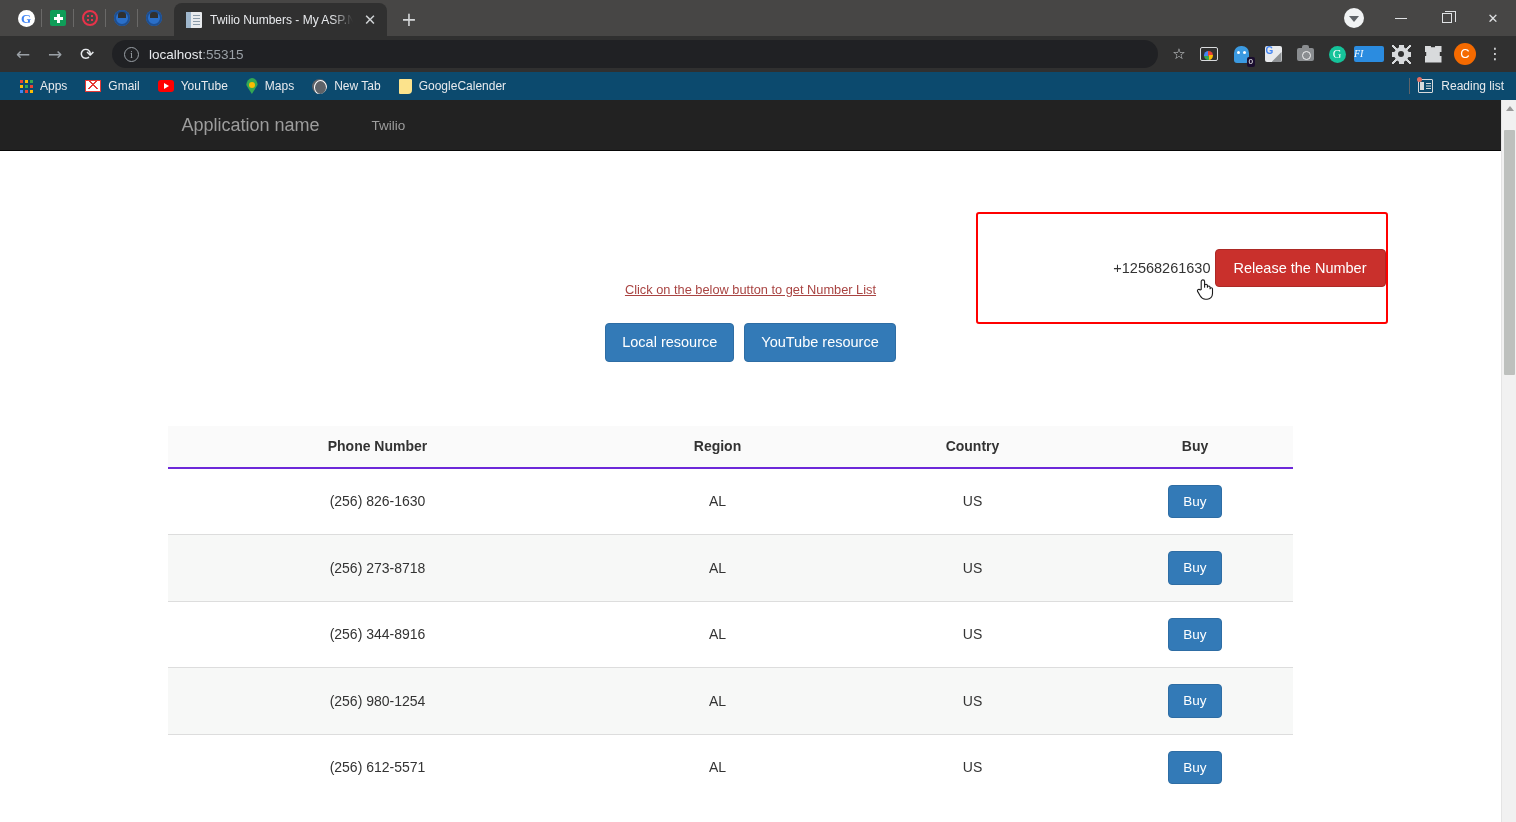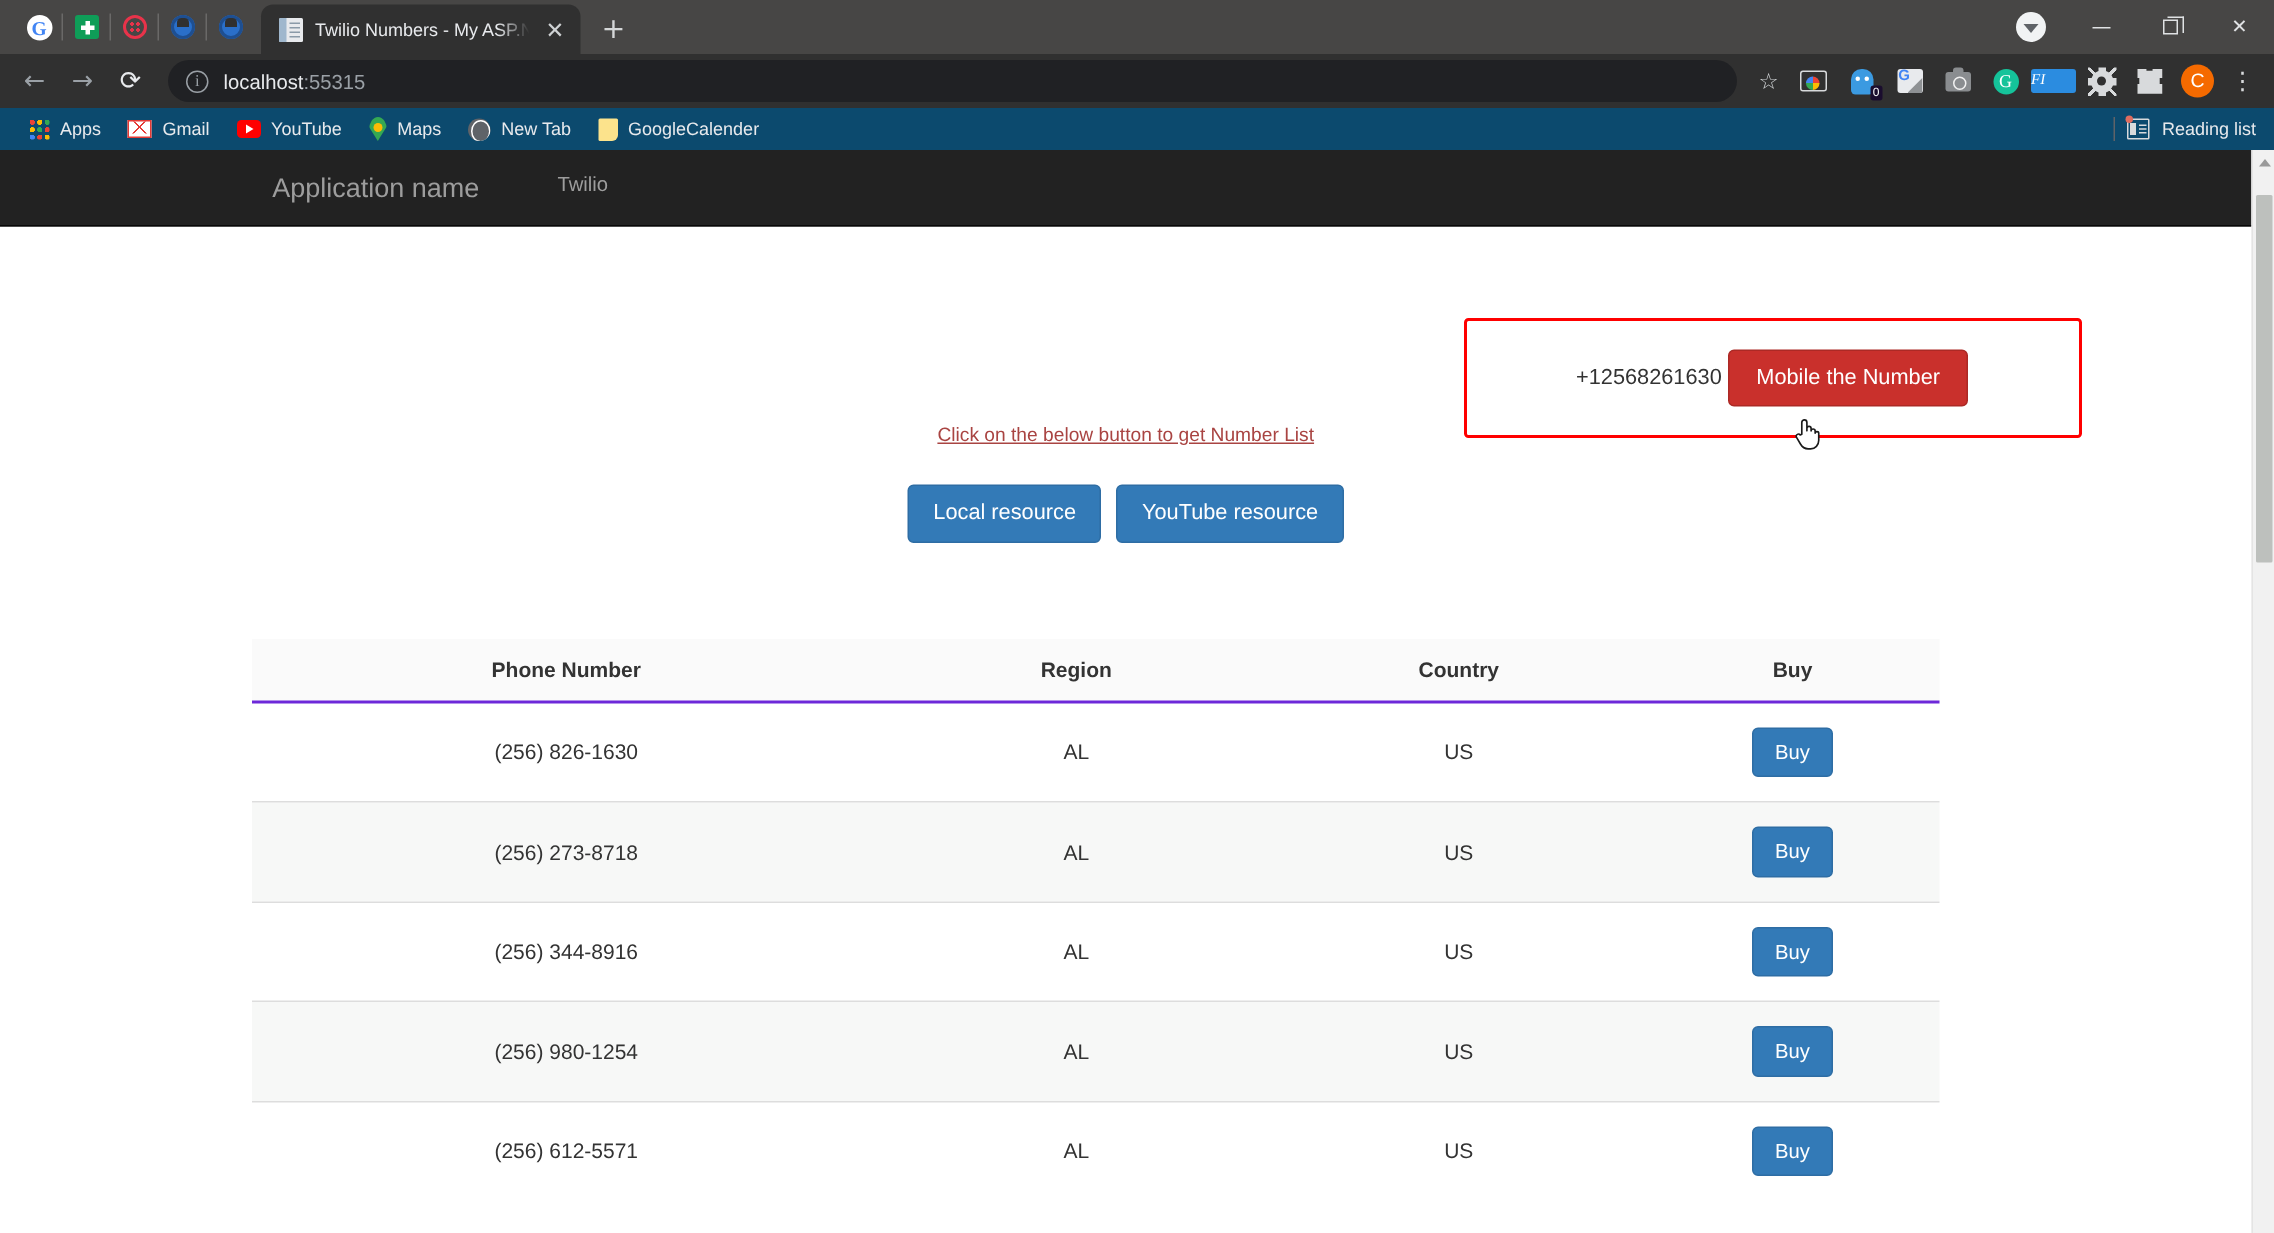--- a/index.html
+++ b/index.html
@@ -363,40 +363,40 @@
   }
   .page { width: 1501px; position: relative; }
 
   .navbar {
     width: 1501px; height: 51px; background: #222;
     border-bottom: 1px solid #080808;
     display: flex; align-items: center;
   }
   .navbar-inner {
     width: 1170px; margin: 0 auto;
-    display: flex; align-items: flex-start; gap: 0;
+    display: flex; align-items: center; gap: 0;
     padding-left: 16px;
   }
   .brand {
     color: #9d9d9d; font-size: 18px; line-height: 20px;
     padding: 0 15px 0 0; margin-right: 22px;
   }
   .nav-link { color: #9d9d9d; font-size: 13.5px; padding: 0 15px; }
 
   .content {
     width: 1170px; margin: 0 auto; position: relative;
     padding-top: 0;
   }
 
   
   .release-panel {
     position: absolute; left: 810px; top: 61px;
-    width: 412px; height: 80px;
+    width: 412px; height: 112px;
     border: 2px solid #f00; background: #fff; border-radius: 3px;
-    display: flex; align-items: center; justify-content: center;
+    display: flex; align-items: center; justify-content: flex-end;
     gap: 4px;
   }
   .release-number { font-size: 14.5px; color: #333; }
   .btn-release {
     background: #c9302c; border: 1px solid #ac2925; color: #fff;
     font-size: 14.5px; padding: 11px 18px; border-radius: 4px;
     line-height: 1;
   }
   .cursor-hand {
     position: absolute; left: 218px; top: 64px;
@@ -588,21 +588,21 @@
         <div class="navbar-inner">
           <span class="brand">Application name</span>
           <span class="nav-link">Twilio</span>
         </div>
       </div>
 
       <div class="content">
 
         <div class="release-panel">
           <span class="release-number">+12568261630</span>
-          <button class="btn-release">Mobile the Number</button>
+          <button class="btn-release">Release the Number</button>
           <svg class="cursor-hand" viewBox="0 0 18 22">
             <path d="M5.2,11.5 L5.2,3.6 C5.2,2.6 6,1.9 6.9,1.9 C7.8,1.9 8.6,2.6 8.6,3.6 L8.6,9.2
                      L8.6,7.6 C8.6,6.8 9.2,6.2 10,6.2 C10.8,6.2 11.4,6.8 11.4,7.6 L11.4,9.3
                      C11.4,8.6 12,8.0 12.7,8.0 C13.5,8.0 14.1,8.6 14.1,9.3 L14.1,10.8
                      C14.1,10.2 14.6,9.7 15.3,9.7 C16.0,9.7 16.5,10.2 16.5,10.8 L16.5,15.5
                      C16.5,18.7 14.2,21.2 11.1,21.2 L9.4,21.2 C6.9,21.2 5.4,19.9 4.3,18.0
                      L1.6,13.4 C1.2,12.7 1.5,11.9 2.2,11.6 C2.9,11.2 3.7,11.4 4.1,12.0 Z" fill="#ffffff" stroke="#1a1a1a" stroke-width="1.1" stroke-linejoin="round"></path>
           </svg>
         </div>
 

